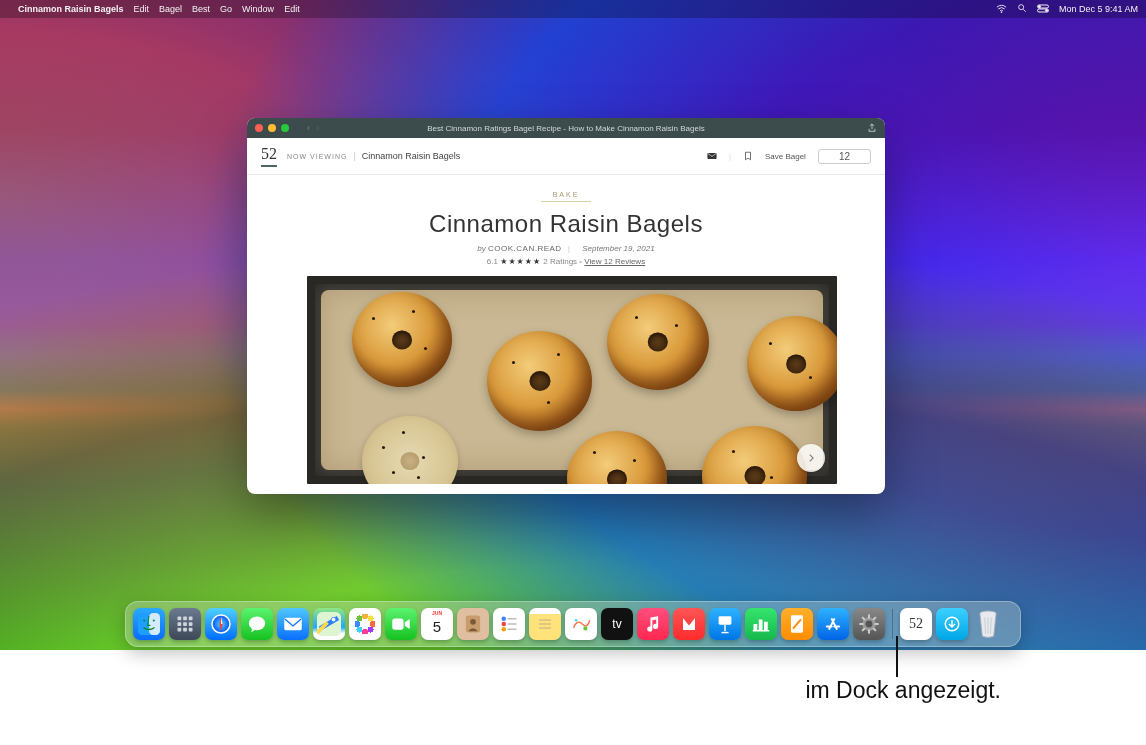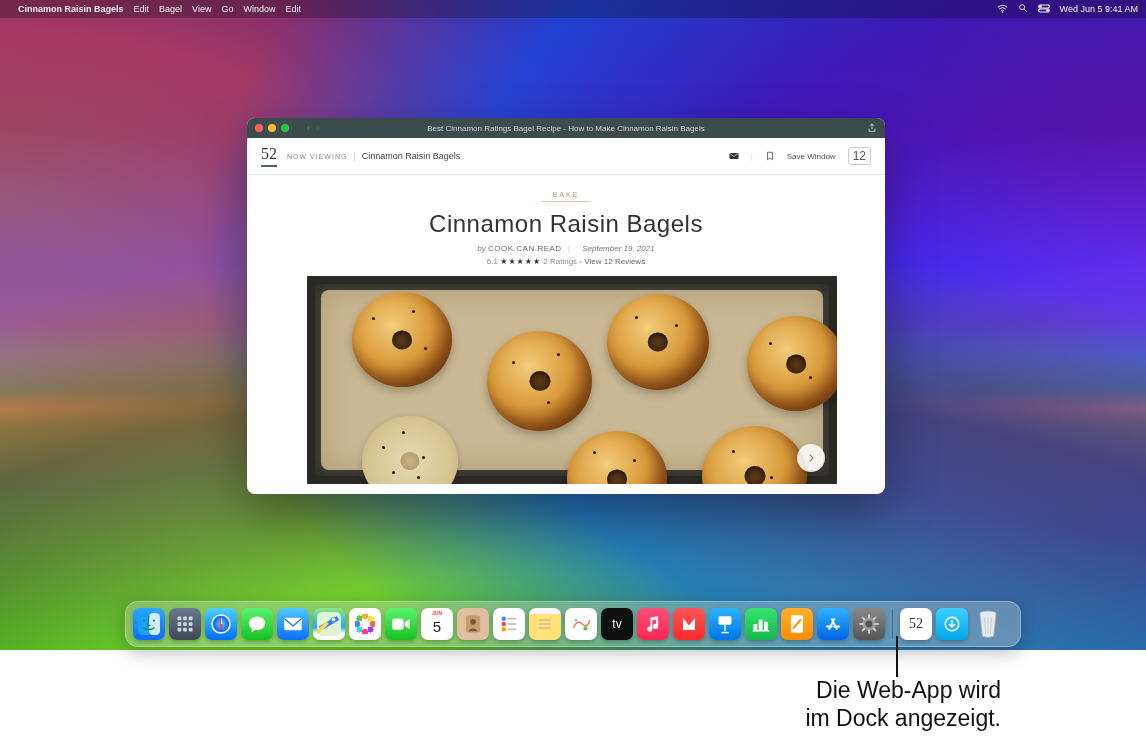--- a/index.html
+++ b/index.html
@@ -116,21 +116,21 @@
   }
   .site-bar .now { letter-spacing:1px; color:#888; font-size:7px; text-transform:uppercase;}
   .site-bar .sep { margin:0 6px; color:#ccc; }
   .site-bar .right {
     margin-left:auto;
     display:flex; align-items:center; gap:12px;
     font-size:8px; color:#555;
   }
   .comment-badge {
     border:1px solid #ccc; border-radius:3px;
-    padding:1px 4px; font-size:12px;
+    padding:1px 20px; font-size:10px;
     position:relative;
   }
   .bookmark-outline svg, .env-icon svg { width:10px; height:10px; display:block; }
 
   .recipe-body {
     text-align:center;
     padding: 8px 60px 0 60px;
     color:#333;
   }
   .category-label {
@@ -154,21 +154,21 @@
     font-size:24px;
     letter-spacing:0.5px;
     margin:4px 0 6px;
     color:#333;
   }
   .byline { font-size:8px; color:#777; font-style:italic; }
   .byline .author { font-style:normal; letter-spacing:0.5px; color:#666;margin-top:40px;}
   .byline .date { margin-left:6px; }
   .ratings-line { font-size:8px; color:#888; margin-top:4px;}
   .ratings-line .stars { color:#333; letter-spacing:1px;}
-  .ratings-line .link { color:#666;}
+  .ratings-line .link { text-decoration:underline; color:#666;}
 
   .hero {
     margin: 10px auto 0;
     width: 530px;
     height: 208px;
     background:#2a2824;
     position:relative;
     overflow:hidden;
     border-radius:1px;
   }
@@ -329,21 +329,21 @@
 <body>
 
 <div class="wallpaper"></div>
 
 <div class="menubar">
   <div class="left">
     <span class="apple"></span>
     <span class="app-name">Cinnamon Raisin Bagels</span>
     <span>Edit</span>
     <span>Bagel</span>
-    <span>View</span>
+    <span>Best</span>
     <span>Go</span>
     <span>Window</span>
     <span>Edit</span>
   </div>
   <div class="right">
     <span>
       <svg width="11" height="9" viewBox="0 0 24 18" fill="none" stroke="currentColor" stroke-width="2">
           <path d="M2 6 Q12 -2 22 6 M5 10 Q12 4 19 10 M9 14 Q12 11 15 14"></path>
           <circle cx="12" cy="17" r="1" fill="currentColor"></circle>
         </svg>
@@ -355,21 +355,21 @@
         </svg>
     </span>
     <span>
       <svg width="12" height="9" viewBox="0 0 24 16" fill="none" stroke="currentColor" stroke-width="2">
           <rect x="1" y="1" width="22" height="6" rx="3"></rect>
           <rect x="1" y="9" width="22" height="6" rx="3"></rect>
           <circle cx="5" cy="4" r="2" fill="currentColor"></circle>
           <circle cx="19" cy="12" r="2" fill="currentColor"></circle>
         </svg>
     </span>
-    <span>Wed Jun 5  9:41 AM</span>
+    <span>Mon Dec 5  9:41 AM</span>
   </div>
 </div>
 
 <div class="window">
   <div class="titlebar">
     <div class="traffic">
       <div class="dot red"></div>
       <div class="dot yellow"></div>
       <div class="dot green"></div>
     </div>
@@ -396,21 +396,21 @@
             <rect x="1" y="1" width="22" height="14" rx="2" fill="#333"></rect>
             <path d="M2 2 L12 9 L22 2" stroke="#fff" stroke-width="1.5" fill="none"></path>
           </svg>
       </span>
       <span style="color:#ddd;">|</span>
       <span class="bookmark-outline">
         <svg viewBox="0 0 24 24" fill="none" stroke="#555" stroke-width="2">
             <path d="M6 3h12v18l-6-4-6 4z"></path>
           </svg>
       </span>
-      <span>Save Window</span>
+      <span>Save Bagel</span>
       <span class="comment-badge">12</span>
     </div>
   </div>
 
   <div class="recipe-body">
     <div class="category-label">BAKE</div>
     <div class="recipe-title">Cinnamon Raisin Bagels</div>
     <div class="byline">
       <span>by</span>
       <span class="author">COOK.CAN.READ</span>
@@ -645,15 +645,14 @@
         <path d="M6 5 L9 33 Q16 36 23 33 L26 5" fill="#e6e9ed" stroke="#a9adb3"></path>
         <line x1="12" y1="10" x2="13" y2="30" stroke="#c3c7cd"></line>
         <line x1="16" y1="10" x2="16" y2="30" stroke="#c3c7cd"></line>
         <line x1="20" y1="10" x2="19" y2="30" stroke="#c3c7cd"></line>
       </svg>
   </div>
 </div>
 
 <div class="callout-line"></div>
 <div class="callout-text">
-  <div>Die Web-App wird</div>
   <div>im Dock angezeigt.</div>
 </div>
 
 </body></html>

